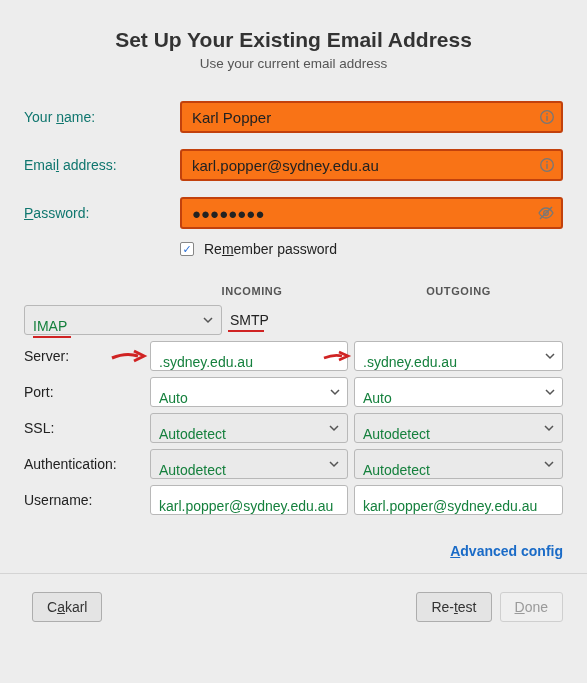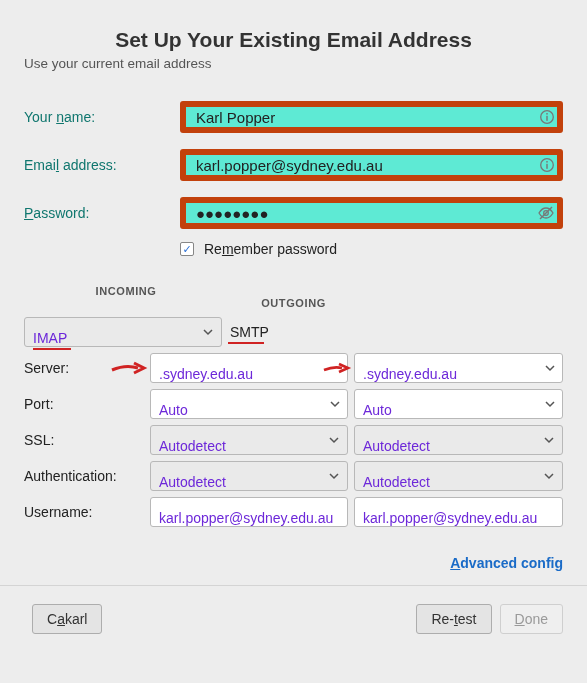--- a/index.html
+++ b/index.html
@@ -15,20 +15,21 @@
     padding: 28px 24px 18px 24px;
   }
   .title {
     text-align: center;
     font-size: 21px;
     font-weight: 700;
     color: #333;
     margin-bottom: 4px;
   }
   .subtitle {
+    text-align: center;
     font-size: 13.5px;
     color: #555;
     margin-bottom: 30px;
   }
   .form-row {
     display: flex;
     align-items: center;
     margin-bottom: 16px;
   }
   .form-row .label {
@@ -40,23 +41,23 @@
   .input-wrap {
     flex: 1;
     position: relative;
     display: flex;
     align-items: center;
   }
   .text-input {
     width: 100%;
     height: 32px;
     padding: 0 36px 0 10px;
-    border: 6px solid #c2410c;
+    border: 2px solid #c2410c;
     border-radius: 3px;
-    background: #5eead4;
+    background: #f97316;
     font-size: 15px;
     color: #222;
   }
   .input-icon {
     position: absolute;
     right: 8px;
     top: 50%;
     transform: translateY(-50%);
     color: #777;
     display: flex;
@@ -86,21 +87,20 @@
   .server-grid {
     padding: 0 24px 18px 24px;
   }
   .server-head {
     display: flex;
     font-size: 11px;
     letter-spacing: 0.6px;
     color: #555;
     font-weight: 700;
     margin-bottom: 8px;
-    flex-direction: column;
   }
   .col-label { width: 126px; }
   .col-in { width: 204px; text-align: center; }
   .col-out { flex: 1; text-align: center; }
   .srow {
     display: flex;
     align-items: center;
     margin-bottom: 6px;
     position: relative;
   }
@@ -115,21 +115,21 @@
     width: 100%;
     height: 30px;
     border: 1px solid #b8b8b8;
     border-radius: 3px;
     background: #eaeaea;
     padding: 11px 26px 0 8px;
     font-size: 14px;
     position: relative;
     display: flex;
     align-items: center;
-    color: #6d28d9;
+    color: #15803d;
   }
   .cell-input {
     background: #fff;
     padding-right: 8px;
   }
   .chev {
     position: absolute;
     right: 8px;
     top: 50%;
     transform: translateY(-50%);

